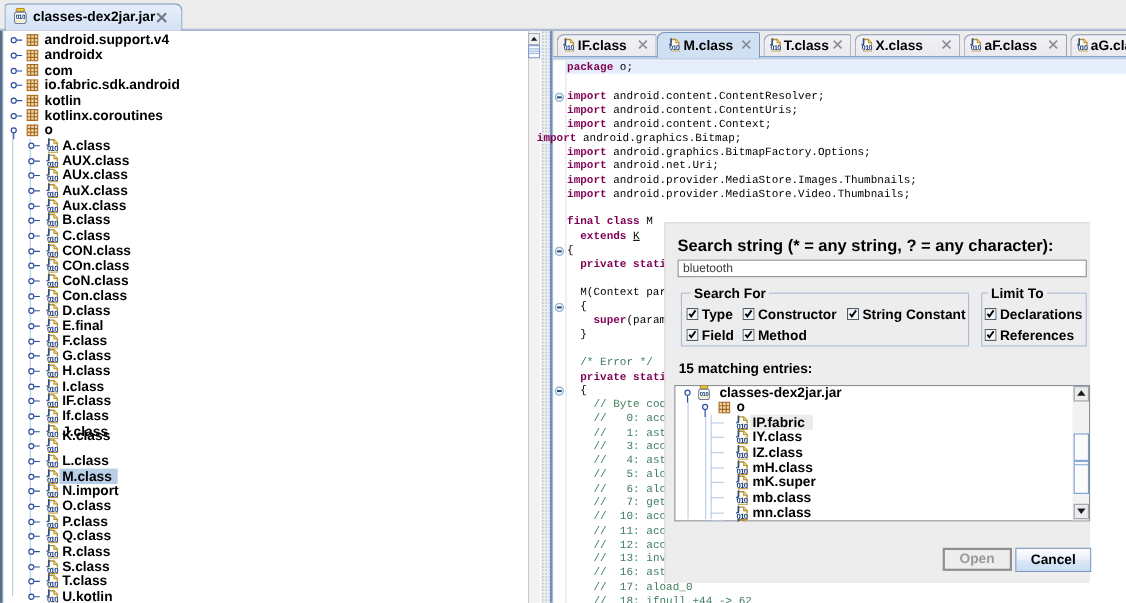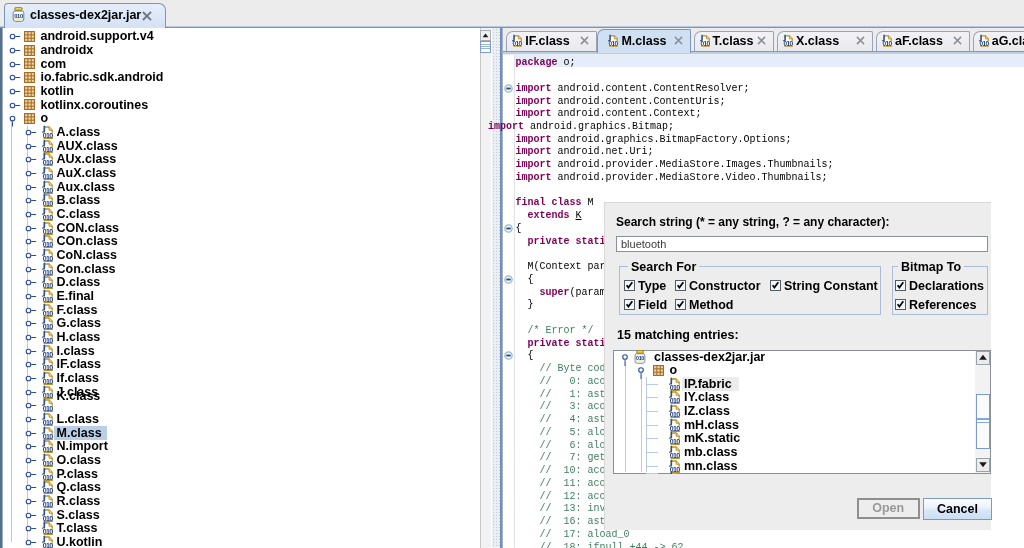--- a/index.html
+++ b/index.html
@@ -730,27 +730,27 @@
 <div class="codeline" style="left:515.5px;top:438.7px">    <span class="c">//   6: aload_0</span></div>
 <div class="codeline" style="left:515.5px;top:451.4px">    <span class="c">//   7: getstatic 14</span></div>
 <div class="codeline" style="left:515.5px;top:464.2px">    <span class="c">//  10: aconst_null</span></div>
 <div class="codeline" style="left:515.5px;top:476.9px">    <span class="c">//  11: aconst_null</span></div>
 <div class="codeline" style="left:515.5px;top:489.7px">    <span class="c">//  12: aconst_null</span></div>
 <div class="codeline" style="left:515.5px;top:502.4px">    <span class="c">//  13: invokestatic 20</span></div>
 <div class="codeline" style="left:515.5px;top:515.2px">    <span class="c">//  16: astore_3</span></div>
 <div class="codeline" style="left:515.5px;top:528.0px">    <span class="c">//  17: aload_0</span></div>
 <div class="codeline" style="left:515.5px;top:540.7px">    <span class="c">//  18: ifnull +44 -&gt; 62</span></div>
 <div class="abs" style="left:604px;top:202px;width:387px;height:328px;background:#ededed;border-left:1px solid #d8d8d8;border-top:1px solid #d8d8d8;z-index:10"></div>
-<div class="row" style="left:616px;top:215px;font-size:12px;z-index:11">Search string (* = any string, ? = any character):</div>
+<div class="row" style="left:616px;top:215px;font-size:15px;z-index:11">Search string (* = any string, ? = any character):</div>
 <div class="abs" style="left:616px;top:236px;width:372px;height:15.5px;background:#fff;border:1px solid #8a9097;z-index:11"></div>
 <div class="abs" style="left:621px;top:238px;font-size:11px;color:#3a3a3a;z-index:11">bluetooth</div>
 <div class="abs" style="left:619px;top:266px;width:262px;height:49px;border:1px solid #aabdd4;z-index:11"></div>
 <div class="abs" style="left:892px;top:266px;width:96px;height:49px;border:1px solid #aabdd4;z-index:11"></div>
 <div class="row" style="left:628px;top:259.5px;font-size:12.5px;background:#ededed;padding:0 3px;z-index:11">Search For</div>
-<div class="row" style="left:898px;top:259.5px;font-size:12.5px;background:#ededed;padding:0 3px;z-index:11">Bitmap To</div>
+<div class="row" style="left:898px;top:259.5px;font-size:12.5px;background:#ededed;padding:0 3px;z-index:11">Limit To</div>
 <div class="abs" style="left:624px;top:280px;z-index:11">
     <svg width="11" height="11" viewBox="0 0 11 11" style="display:block">
 <rect x="0.5" y="0.5" width="10" height="10" fill="#f2f7fc" stroke="#515c66" stroke-width="1"></rect>
 <path d="M2.6 5.2 L4.4 7.6 L8.3 2.2" fill="none" stroke="#000" stroke-width="1.7"></path>
 </svg>
   </div>
 <div class="row" style="left:638px;top:279px;font-size:12.5px;z-index:11">Type</div>
 <div class="abs" style="left:675px;top:280px;z-index:11">
     <svg width="11" height="11" viewBox="0 0 11 11" style="display:block">
 <rect x="0.5" y="0.5" width="10" height="10" fill="#f2f7fc" stroke="#515c66" stroke-width="1"></rect>
@@ -874,21 +874,21 @@
 <div class="abs" style="z-index:11;left:645.6px;top:438.2px;width:12px;height:1px;background:#b8cbe4"></div>
 <div class="abs" style="z-index:11;left:668px;top:431.2px">
     <svg width="12" height="14" viewBox="0 0 12 14" style="display:block">
 <path d="M3.2 2 L8.1 2 L11.2 5.2 L11.2 13.3 L3.2 13.3 Z" fill="#fffdf4" stroke="#b8912d" stroke-width="1.3"></path>
 <path d="M8.1 2 L8.1 5.2 L11.2 5.2" fill="#eedfae" stroke="#b8912d" stroke-width="1"></path>
 <path d="M3.4 0.7 L3.4 5.8 Q3.4 7.4 1.3 7.2" fill="none" stroke="#2a5290" stroke-width="1.5"></path>
 <rect x="2" y="7.6" width="9.4" height="5.2" fill="#fff"></rect>
 <text x="6.6" y="12.7" font-family="Liberation Sans, sans-serif" font-size="7" font-weight="bold" fill="#1a3a7e" text-anchor="middle" letter-spacing="-0.6">010</text>
 </svg>
   </div>
-<div class="row" style="z-index:11;left:684px;top:431.2px;height:14px;line-height:14px">mK.static</div>
+<div class="row" style="z-index:11;left:684px;top:431.2px;height:14px;line-height:14px">mK.super</div>
 <div class="abs" style="z-index:11;left:645.6px;top:452.2px;width:12px;height:1px;background:#b8cbe4"></div>
 <div class="abs" style="z-index:11;left:668px;top:445.2px">
     <svg width="12" height="14" viewBox="0 0 12 14" style="display:block">
 <path d="M3.2 2 L8.1 2 L11.2 5.2 L11.2 13.3 L3.2 13.3 Z" fill="#fffdf4" stroke="#b8912d" stroke-width="1.3"></path>
 <path d="M8.1 2 L8.1 5.2 L11.2 5.2" fill="#eedfae" stroke="#b8912d" stroke-width="1"></path>
 <path d="M3.4 0.7 L3.4 5.8 Q3.4 7.4 1.3 7.2" fill="none" stroke="#2a5290" stroke-width="1.5"></path>
 <rect x="2" y="7.6" width="9.4" height="5.2" fill="#fff"></rect>
 <text x="6.6" y="12.7" font-family="Liberation Sans, sans-serif" font-size="7" font-weight="bold" fill="#1a3a7e" text-anchor="middle" letter-spacing="-0.6">010</text>
 </svg>
   </div>

